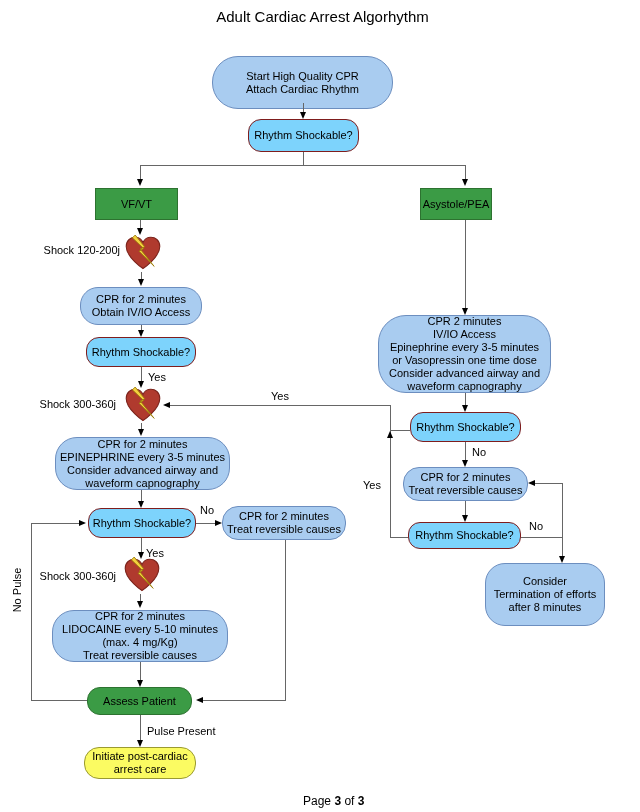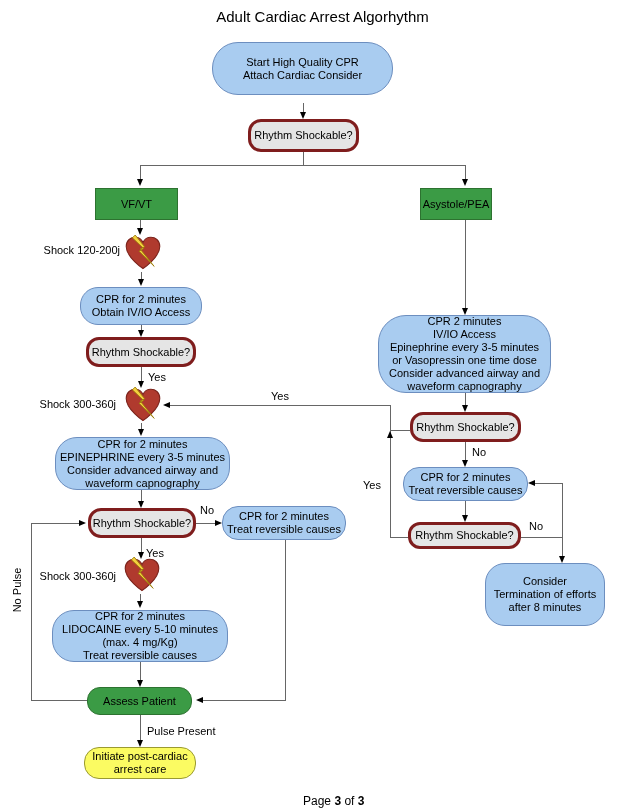--- a/index.html
+++ b/index.html
@@ -4,21 +4,21 @@
 <style>
   html,body{margin:0;padding:0;background:#fff;}
   #canvas{position:relative;width:640px;height:812px;background:#fff;
           font-family:"Liberation Sans", sans-serif;color:#000;overflow:hidden;}
   .title{position:absolute;left:0;top:8px;width:645px;text-align:center;
          font-size:15px;color:#000;}
   .node{position:absolute;box-sizing:border-box;display:flex;flex-direction:column;
         align-items:center;justify-content:center;text-align:center;
         font-size:11px;line-height:13px;}
   .blue{background:#A9CCF0;border:1px solid #6C8EBF;}
-  .red{background:#e5e5e5;border:3px solid #7f1d1d;}
+  .red{background:#7dd3fc;border:1px solid #7f1d1d;}
   .green{background:#3B9B45;border:1px solid #2D7230;}
   .yellow{background:#FBFB62;border:1px solid #9A9A30;}
   .lineh{position:absolute;height:1px;background:#666;}
   .linev{position:absolute;width:1px;background:#666;}
   .arr{position:absolute;width:0;height:0;}
   .arr-d{border-left:3.5px solid transparent;border-right:3.5px solid transparent;border-top:7px solid #000;}
   .arr-u{border-left:3.5px solid transparent;border-right:3.5px solid transparent;border-bottom:7px solid #000;}
   .arr-l{border-top:3.5px solid transparent;border-bottom:3.5px solid transparent;border-right:7px solid #000;}
   .arr-r{border-top:3.5px solid transparent;border-bottom:3.5px solid transparent;border-left:7px solid #000;}
   .lbl{position:absolute;font-size:11px;line-height:12px;white-space:nowrap;}
@@ -30,23 +30,23 @@
           font-family:"Liberation Sans", sans-serif;}
   .footer b{font-weight:bold;}
 </style>
 </head>
 <body>
 
 <div id="canvas">
 
   <div class="title">Adult Cardiac Arrest Algorhythm</div>
 
-  <div class="node blue" style="left:212px;top:42px;width:181px;height:53px;border-radius:26px;">
+  <div class="node blue" style="left:212px;top:56px;width:181px;height:53px;border-radius:26px;">
     <span>Start High Quality CPR</span>
-    <span>Attach Cardiac Consider</span>
+    <span>Attach Cardiac Rhythm</span>
   </div>
 
   <div class="node red" style="left:248px;top:119px;width:111px;height:33px;border-radius:13px;">
     <span>Rhythm Shockable?</span>
   </div>
 
   <div class="node green" style="left:95px;top:188px;width:83px;height:32px;">
     <span>VF/VT</span>
   </div>
 

